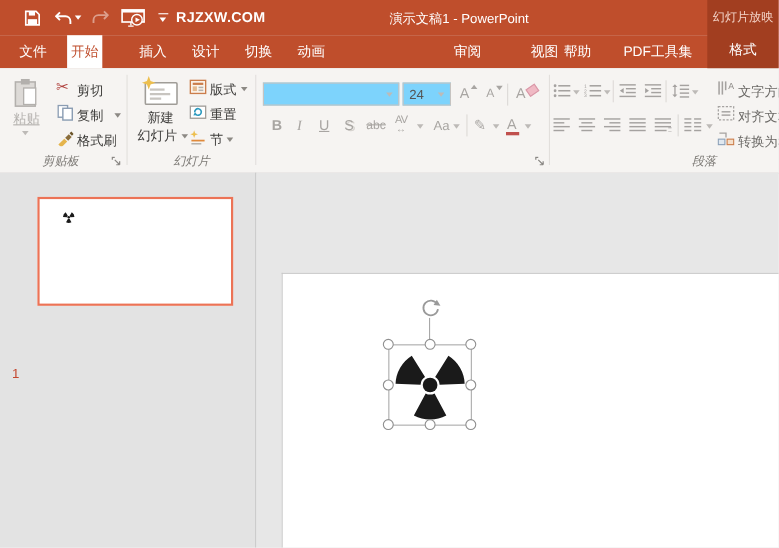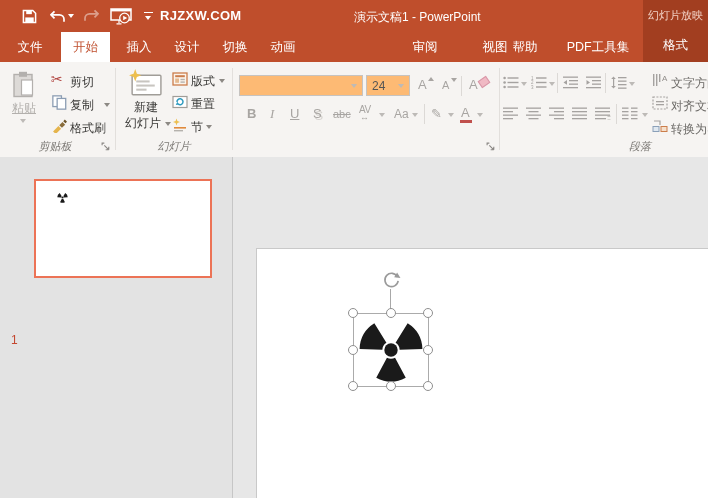--- a/index.html
+++ b/index.html
@@ -23,21 +23,21 @@
   
   #ribbon{left:0;top:62px;width:708px;height:95px;background:#f6f4f2;border-bottom:1px solid #d4d1ce;}
   .gsep{position:absolute;top:6px;width:1px;height:82px;background:#e2dfdc;}
   .gfoot{position:absolute;top:77px;font-size:11px;color:#7c7975;text-align:center;font-style:italic;}
   .rlabel{position:absolute;font-size:12px;color:#3c3b39;white-space:nowrap;}
   .rlabel.dis{color:#b3b0ad;text-decoration:underline;}
   .caret{position:absolute;width:0;height:0;border-left:3.5px solid transparent;border-right:3.5px solid transparent;border-top:4px solid #8c8984;}
   .caret.dis{border-top-color:#bdbab7;}
   .vsep{position:absolute;width:1px;height:20px;background:#dcd9d6;}
   .launcher{position:absolute;width:10px;height:10px;}
-  .combo{position:absolute;background:#fdba74;border:1px solid #c6c3c0;box-sizing:border-box;}
+  .combo{position:absolute;background:#7dd3fc;border:1px solid #c6c3c0;box-sizing:border-box;}
   .combo .cval{position:absolute;left:5px;top:3px;font-size:12px;color:#555;}
   .combo .caret{right:5px;top:8px;}
   .ltr{position:absolute;color:#a8a5a2;}
   .glyph{position:absolute;}
   .tri-up{width:0;height:0;border-left:3px solid transparent;border-right:3px solid transparent;border-bottom:4px solid #a8a5a2;}
   .tri-dn{width:0;height:0;border-left:3px solid transparent;border-right:3px solid transparent;border-top:4px solid #a8a5a2;}
 
   
   #thumbpanel{left:0;top:157px;width:232px;height:341px;background:#e3e3e3;border-right:1px solid #c6c6c6;box-sizing:content-box;}
   #slidenum{position:absolute;left:11px;top:176px;font-size:12px;color:#c4472f;}
@@ -92,21 +92,21 @@
     <span class="win-title">演示文稿1 - PowerPoint</span>
   </div>
 
   <div id="contextual">
     <span class="ctx-label">幻灯片放映</span>
     <span class="ctx-tab">格式</span>
   </div>
 
   <div id="tabrow" class="abs">
     <div class="tab" style="left:10px;width:40px">文件</div>
-    <div class="tab active" style="left:61px;width:49px">开始</div>
+    <div class="tab active" style="left:61px;width:32px">开始</div>
     <div class="tab" style="left:119px;width:40px">插入</div>
     <div class="tab" style="left:167px;width:40px">设计</div>
     <div class="tab" style="left:215px;width:40px">切换</div>
     <div class="tab" style="left:263px;width:40px">动画</div>
     <div class="tab" style="left:405px;width:40px">审阅</div>
     <div class="tab" style="left:475px;width:40px">视图</div>
     <div class="tab" style="left:505px;width:40px">帮助</div>
     <div class="tab" style="left:557px;width:82px">PDF工具集</div>
   </div>
 

